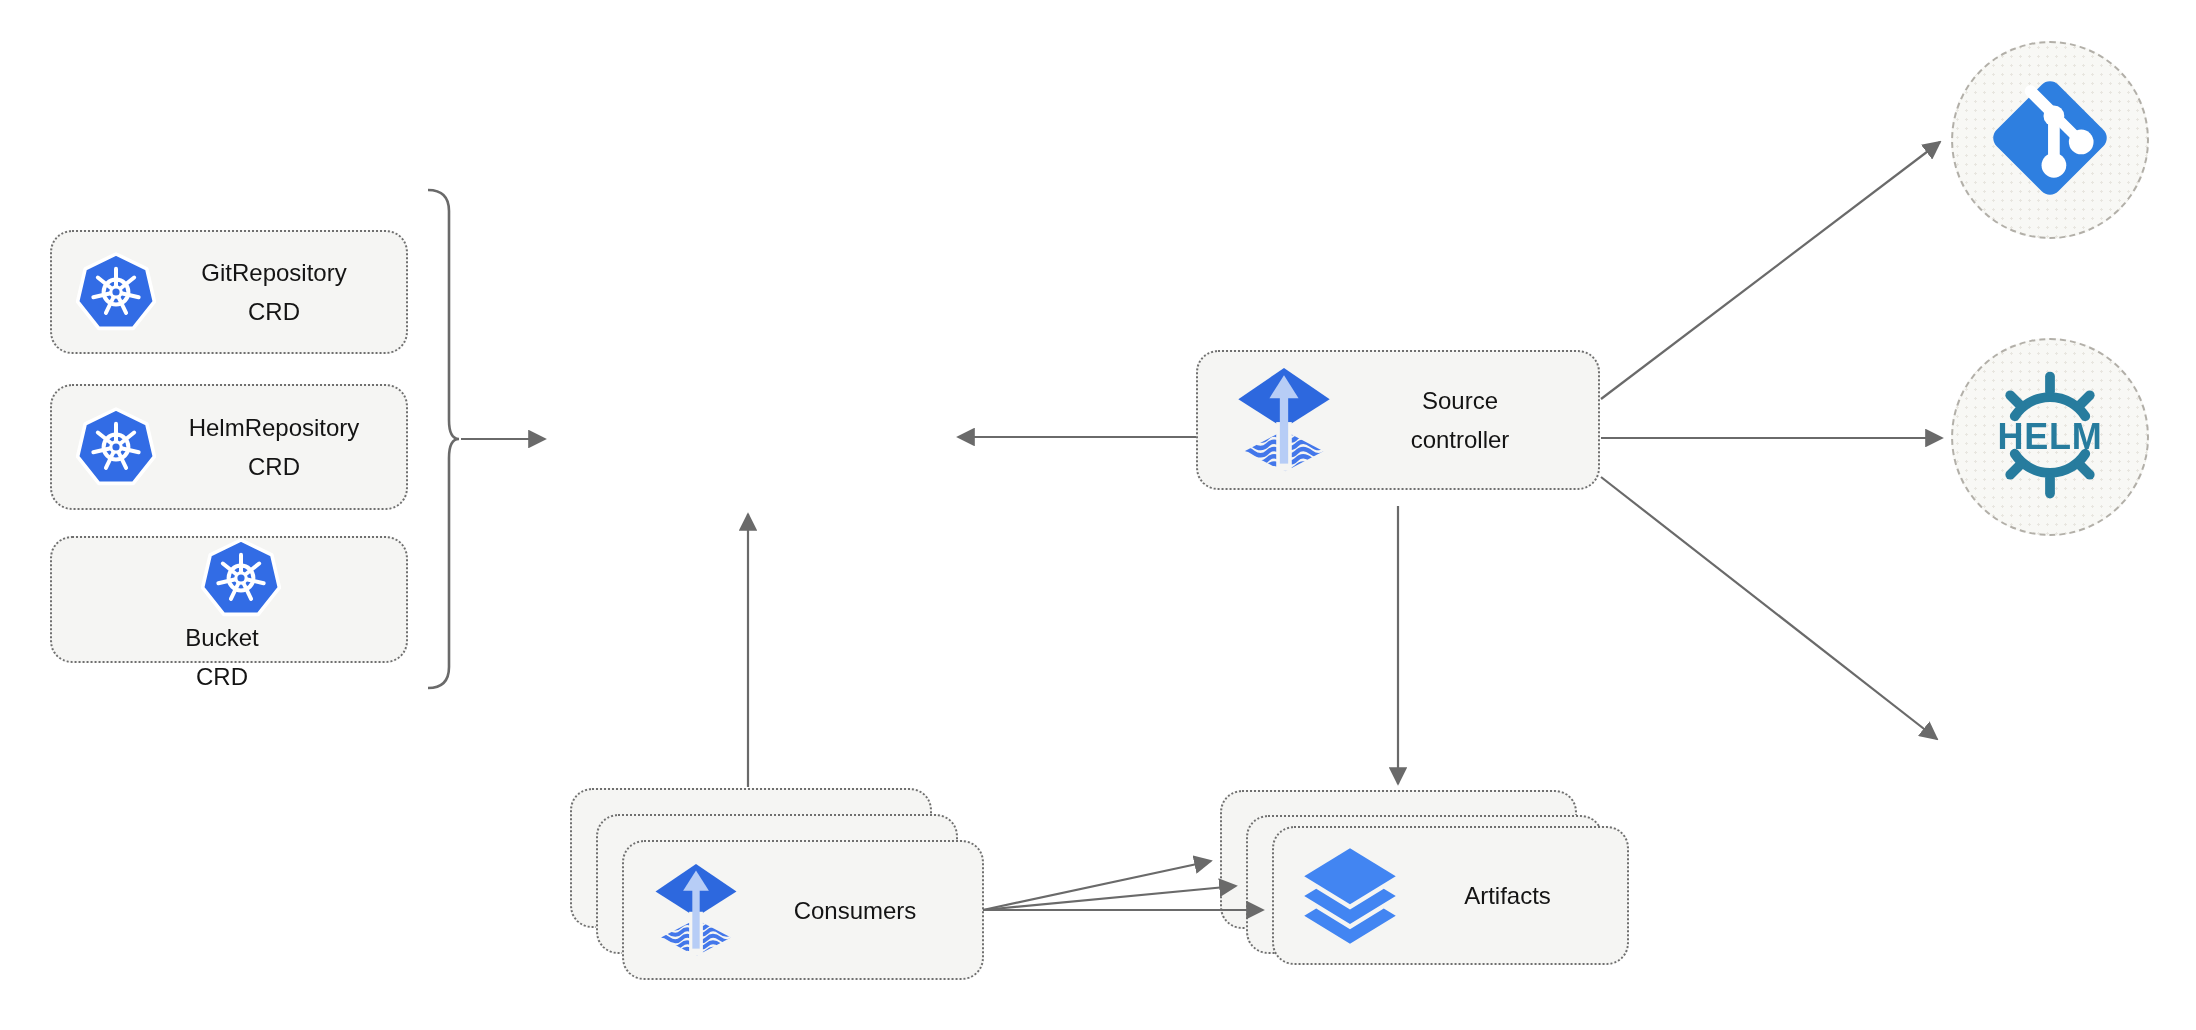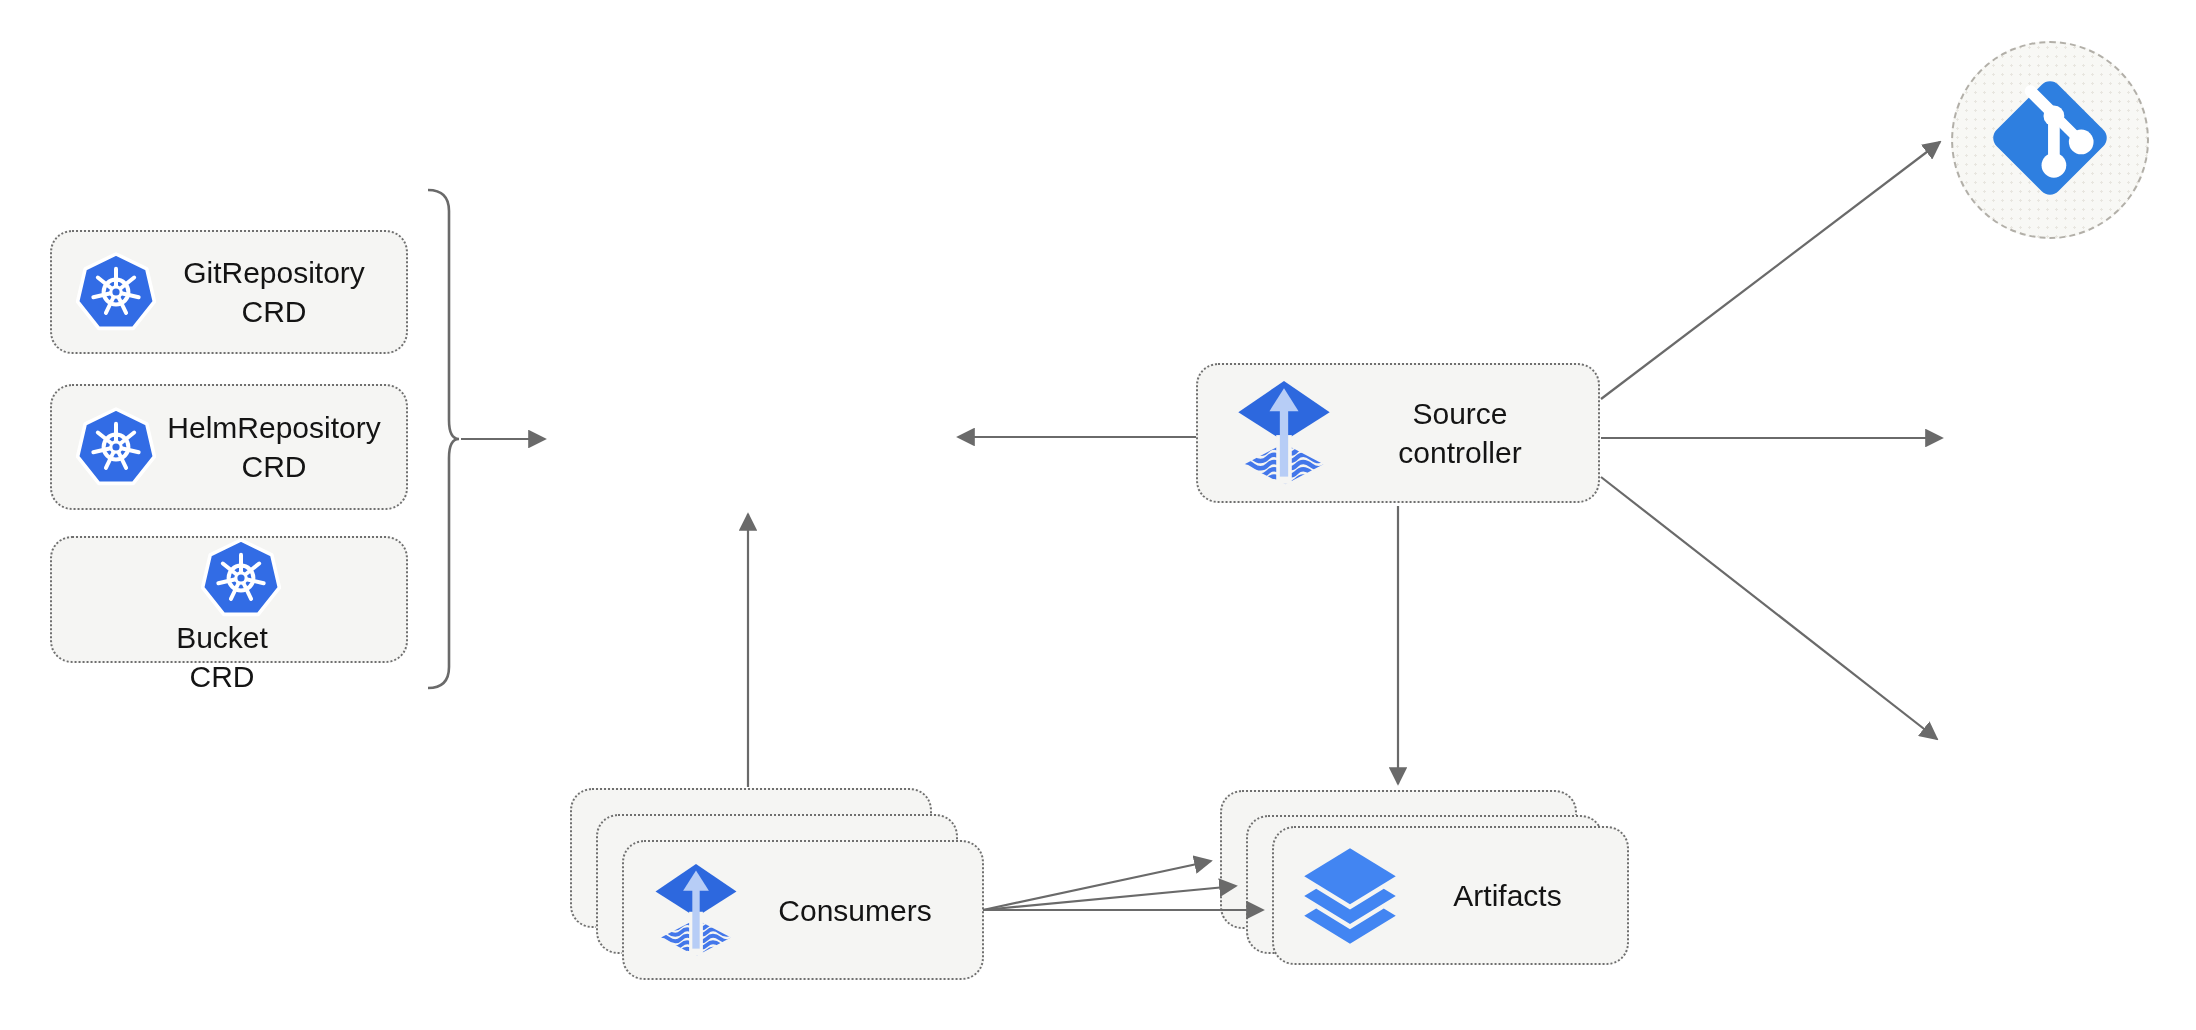--- a/index.html
+++ b/index.html
@@ -7,21 +7,21 @@
     position:relative;width:2196px;height:1030px;background:#ffffff;overflow:hidden;
     font-family:"Liberation Sans", sans-serif;
   }
   .box{
     position:absolute;box-sizing:border-box;
     background:#f5f5f3;border:2px dotted #6f6f6f;border-radius:22px;
     display:flex;align-items:center;
   }
   .box .icon{flex:0 0 auto;display:flex;align-items:center;justify-content:center;}
   .box .lbl{
-    flex:1 1 auto;text-align:center;color:#141414;font-size:30px;line-height:39px;
+    flex:1 1 auto;text-align:center;color:#141414;font-size:24px;line-height:39px;
     padding-right:14px;
   }
   .box .lbl .ln{display:block;}
   .ext-circle{
     position:absolute;box-sizing:border-box;width:198px;height:198px;border-radius:50%;
     background-color:#f8f8f5;border:2.5px dashed #b2afa8;
     background-image:radial-gradient(#e8e6e0 1px, transparent 1.3px);
     background-size:9px 9px;
     display:flex;align-items:center;justify-content:center;
   }
@@ -109,21 +109,21 @@
           <use href="#sym-k8s"></use>
         </svg>
     </span>
     <span class="lbl">
       <span class="ln">Bucket</span>
       <span class="ln">CRD</span>
     </span>
   </div>
 
 
-  <div class="box" style="left:1196px;top:363px;width:404px;height:140px;">
+  <div class="box" style="left:1196px;top:350px;width:404px;height:140px;">
     <span class="icon" style="margin-left:34px;">
       <svg width="104" height="108" viewBox="0 0 100 104">
           <use href="#sym-flux"></use>
         </svg>
     </span>
     <span class="lbl">
       <span class="ln">Source</span>
       <span class="ln">controller</span>
     </span>
   </div>
@@ -165,20 +165,37 @@
         </g>
         <g fill="#ffffff">
           <circle cx="53" cy="33" r="8"></circle>
           <circle cx="53" cy="71" r="9.5"></circle>
           <circle cx="74" cy="53" r="9.5"></circle>
         </g>
       </svg>
     </span>
   </div>
 
+  <div class="ext-circle" style="left:1951px;top:338px;">
+    <span>
+      <svg width="150" height="150" viewBox="0 0 100 100">
+        <g stroke="#277c9e" stroke-width="6.5" stroke-linecap="round" fill="none">
+          <path d="M26.5 37.5 A28 28 0 0 1 73.5 37.5"></path>
+          <path d="M26.5 62.5 A28 28 0 0 0 73.5 62.5"></path>
+          <line x1="50" y1="21" x2="50" y2="11"></line>
+          <line x1="30.5" y1="30.5" x2="23.5" y2="23.5"></line>
+          <line x1="69.5" y1="30.5" x2="76.5" y2="23.5"></line>
+          <line x1="50" y1="79" x2="50" y2="89"></line>
+          <line x1="30.5" y1="69.5" x2="23.5" y2="76.5"></line>
+          <line x1="69.5" y1="69.5" x2="76.5" y2="76.5"></line>
+        </g>
+        <text x="50" y="59" text-anchor="middle" font-family="Liberation Sans, sans-serif" font-size="24" font-weight="bold" letter-spacing="0.5" fill="#277c9e">HELM</text>
+      </svg>
+    </span>
+  </div>
 
 
   <svg class="overlay" width="2196" height="1030" viewBox="0 0 2196 1030">
     <defs>
       <marker id="arrow" viewBox="0 0 10 10" refX="9" refY="5" markerWidth="8.5" markerHeight="8.5" orient="auto">
         <path d="M0 0 L10 5 L0 10 Z" fill="#6a6a6a"></path>
       </marker>
     </defs>
 
     <path class="conn" style="stroke-width:2.6" d="M428 190 Q449 190 449 211 L449 420 Q449 439 459 439 Q449 439 449 458 L449 667 Q449 688 428 688"></path>

